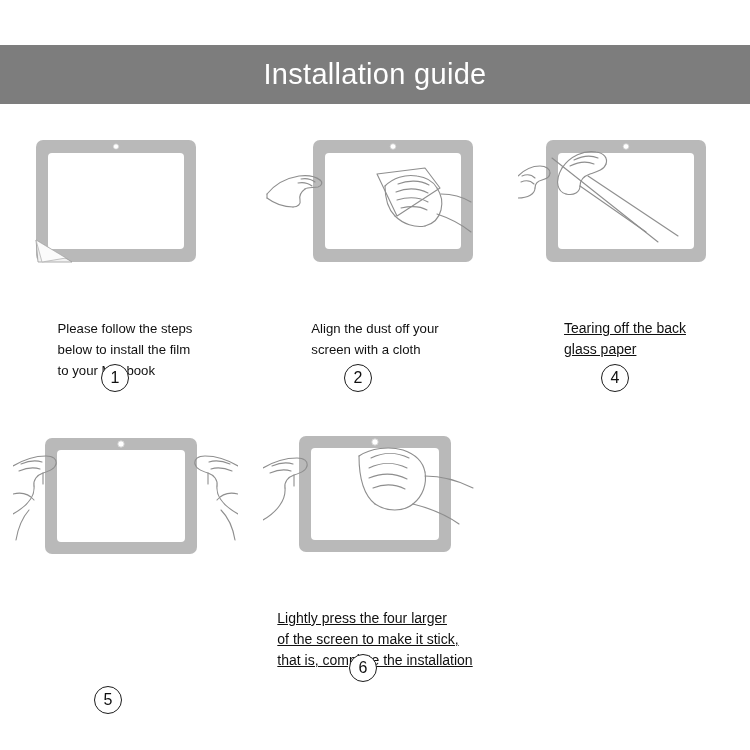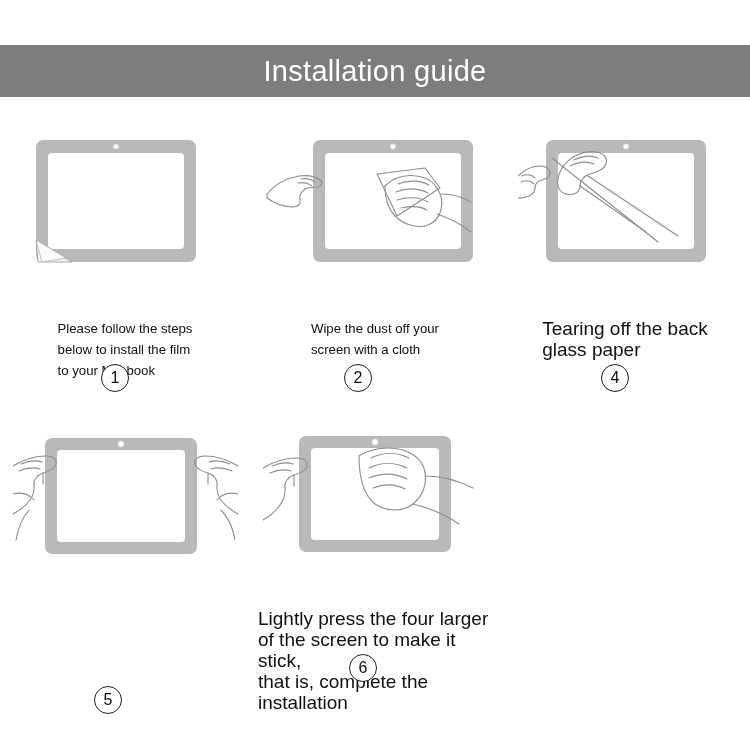--- a/index.html
+++ b/index.html
@@ -21,21 +21,21 @@
     position: relative;
     background: #ffffff;
   }
 
   
   .header-bar {
     position: absolute;
     left: 0;
     top: 45px;
     width: 750px;
-    height: 52px;
+    height: 59px;
     background: #7d7d7d;
     display: flex;
     align-items: center;
     justify-content: center;
   }
   .header-title {
     color: #ffffff;
     font-size: 29px;
     font-weight: 400;
     letter-spacing: 0.3px;
@@ -97,21 +97,21 @@
     color: #101010;
     box-sizing: border-box;
     background: #ffffff;
   }
 
   
   .c1 .step-circle-wrap { justify-content: center; transform: translateX(-10px); }
   .c2 .step-circle-wrap { justify-content: center; transform: translateX(-17px); }
   .c3 .step-circle-wrap { justify-content: center; transform: translateX(-12px); }
 
-  .cap-small { font-size: 19px; }
+  .cap-small { font-size: 14px; text-decoration: underline; }
 </style>
 </head>
 <body>
 
 <div class="page">
 
   <div class="header-bar">
     <div class="header-title">Installation guide</div>
   </div>
 
@@ -165,21 +165,21 @@
             <path d="M133 52 C143 48 155 48 164 53"></path>
             <path d="M131 60 C141 56 153 56 163 61"></path>
             <path d="M132 68 C142 65 154 65 163 70"></path>
             <path d="M136 76 C145 74 155 74 162 78"></path>
 
             <path d="M176 62 C186 62 196 64 206 70"></path>
             <path d="M172 82 C184 86 196 92 206 100"></path>
           </g>
         </svg>
       </div>
-      <div class="caption">Wipe the dust off your
+      <div class="caption">Align the dust off your
 screen with a cloth</div>
       <div class="step-circle-wrap">
         <div class="step-circle">2</div>
       </div>
     </div>
 
 
     <div class="cell r2 c1">
       <div class="art">
         <svg width="215" height="140" viewBox="0 0 215 140" xmlns="http://www.w3.org/2000/svg">

